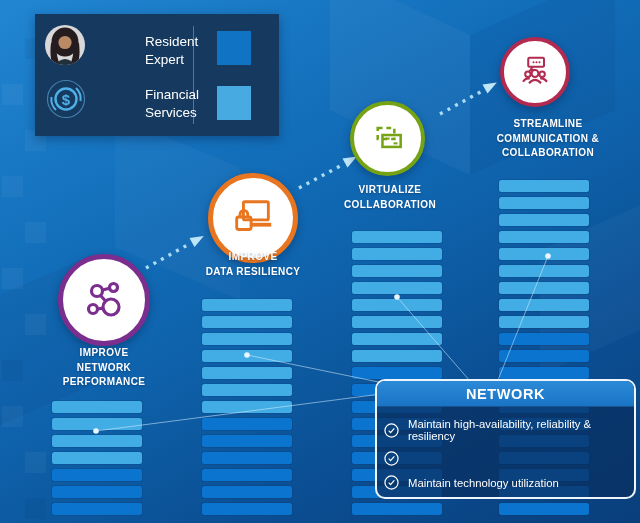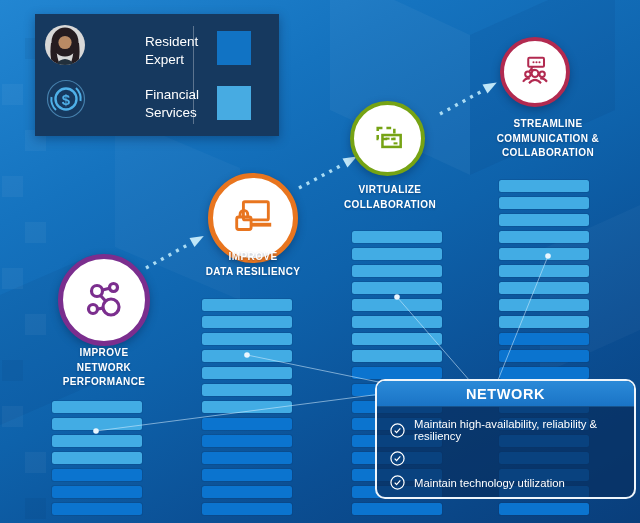--- a/index.html
+++ b/index.html
@@ -21,21 +21,21 @@
   .legend-divider{position:absolute;left:158px;top:12px;bottom:12px;width:1px;background:rgba(255,255,255,.3);}
   .legend-label{position:absolute;left:74px;color:#fff;font-weight:400;font-size:13.5px;line-height:1.3;white-space:pre-line;margin-left:36px;}
   .swatch{position:absolute;left:182px;width:34px;height:34px;}
   .avatar{position:absolute;left:10px;top:11px;width:40px;height:40px;}
   .dollar{position:absolute;left:11px;top:65px;width:40px;height:40px;}
   .results{position:absolute;left:375px;top:379px;width:261px;height:120px;box-sizing:border-box;
     background:rgba(9,47,96,.72);border:2px solid #eef5fb;border-radius:10px;z-index:6;overflow:hidden;}
   .results-header{height:25px;background:linear-gradient(#2b8ad8,#1a74c6);display:flex;align-items:center;
     justify-content:center;color:#fff;font-weight:700;font-size:14.5px;letter-spacing:.6px;
     border-bottom:1px solid rgba(8,38,78,.55);}
-  .results-body{padding:11px 13px 6px;}
+  .results-body{padding:11px 7px 6px;}
   .result-item{display:flex;align-items:center;gap:9px;margin-bottom:9px;color:#fff;font-size:11.3px;}
   .check-icon{flex:none;width:15px;height:15px;}
 </style>
 </head>
 <body>
 
 <div class="stage">
 
   <svg class="bg-deco" width="640" height="523" viewBox="0 0 640 523">
     <polygon points="330,-30 470,35 470,175 330,110" fill="rgba(255,255,255,0.04)"></polygon>

